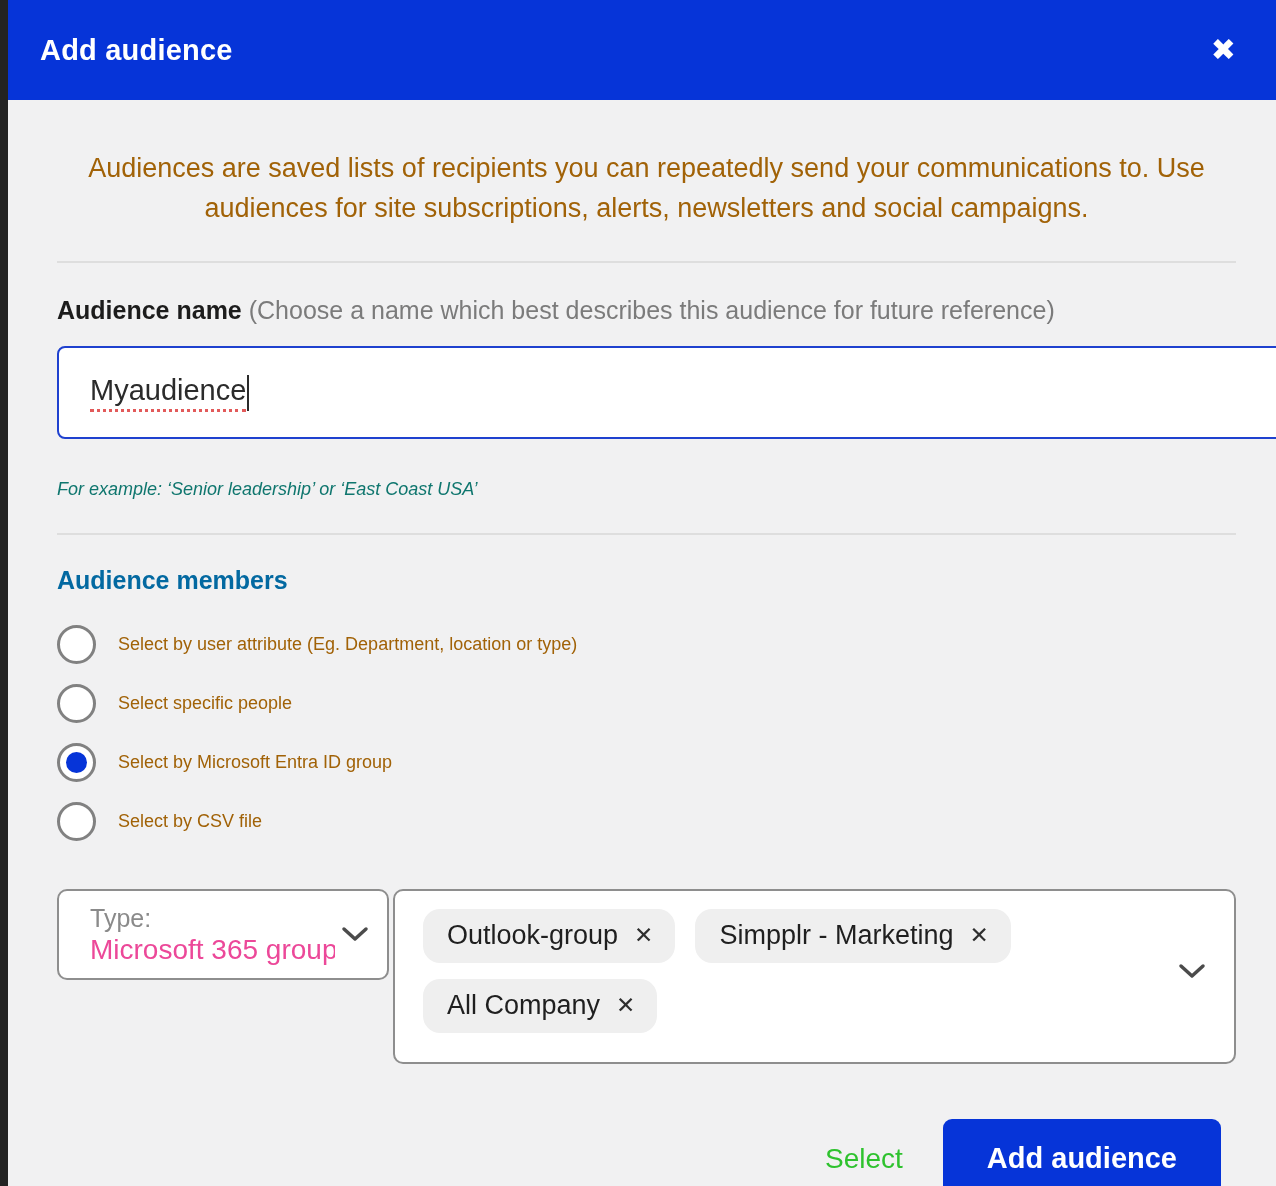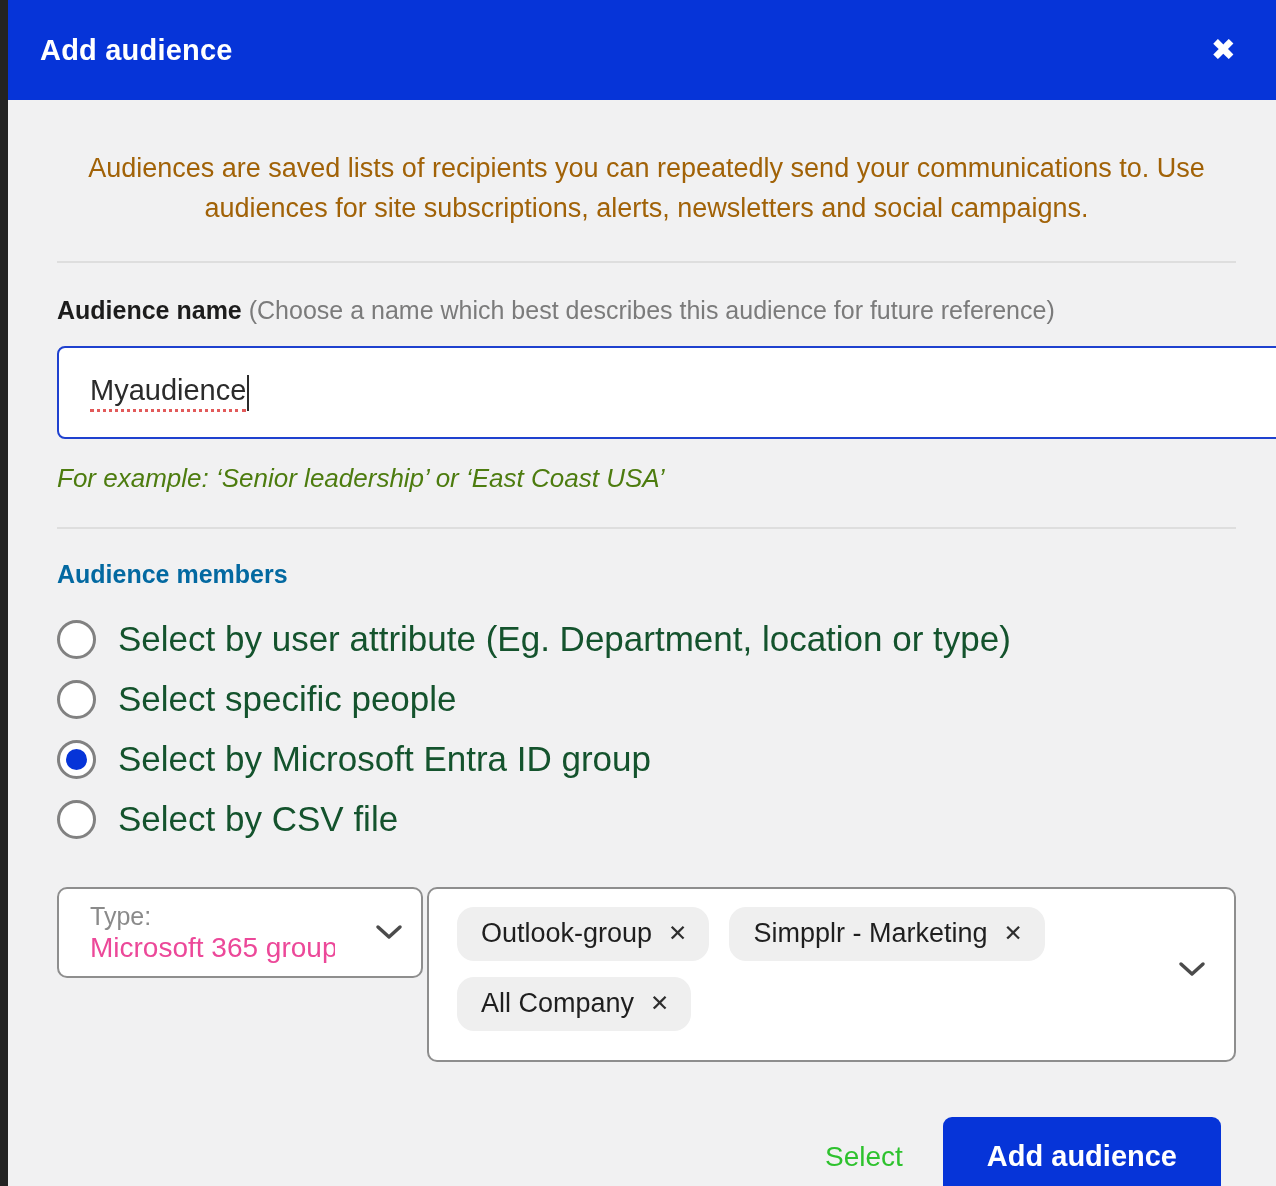--- a/index.html
+++ b/index.html
@@ -59,41 +59,41 @@
   }
   .misspelled {
     border-bottom: 3px dotted #e25a5a;
     padding-bottom: 2px;
   }
   .caret {
     display: inline-block; width: 2px; height: 36px;
     background: #2b2b2b; vertical-align: middle; margin-left: 1px;
   }
   .example {
-    margin-top: 24px;
-    font-size: 26px; font-style: italic; color: #4d7c0f;
+    margin-top: 40px;
+    font-size: 18px; font-style: italic; color: #0f766e;
   }
   .members-label { margin-top: 31px; font-size: 25px; font-weight: bold; color: #0369a1; }
   .radio-list { margin-top: 30px; display: flex; flex-direction: column; gap: 20px; }
   .radio-row { display: flex; align-items: center; gap: 22px; cursor: pointer; }
   .radio-circle {
     width: 39px; height: 39px; flex: 0 0 39px;
     border: 3px solid #818181; border-radius: 50%;
     background: #ffffff;
     display: flex; align-items: center; justify-content: center;
   }
   .radio-dot { width: 21px; height: 21px; border-radius: 50%; background: transparent; }
   .radio-row.checked .radio-dot { background: #0634d8; }
-  .radio-label { font-size: 35px; color: #14532d; }
+  .radio-label { font-size: 18px; color: #a16207; }
   .groups-row {
     margin-top: 48px;
     display: flex; align-items: flex-start; gap: 4px;
   }
   .type-select {
-    width: 366px; height: 91px;
+    width: 332px; height: 91px;
     background: #ffffff;
     border: 2px solid #8e8e8e; border-radius: 10px;
     display: flex; align-items: center;
     padding: 0 18px 0 31px;
     cursor: pointer;
   }
   .type-texts { flex: 1; overflow: hidden; }
   .type-label { font-size: 25px; color: #8a8a8a; line-height: 30px; }
   .type-value {
     font-size: 28px; color: #ec4899; line-height: 34px;

